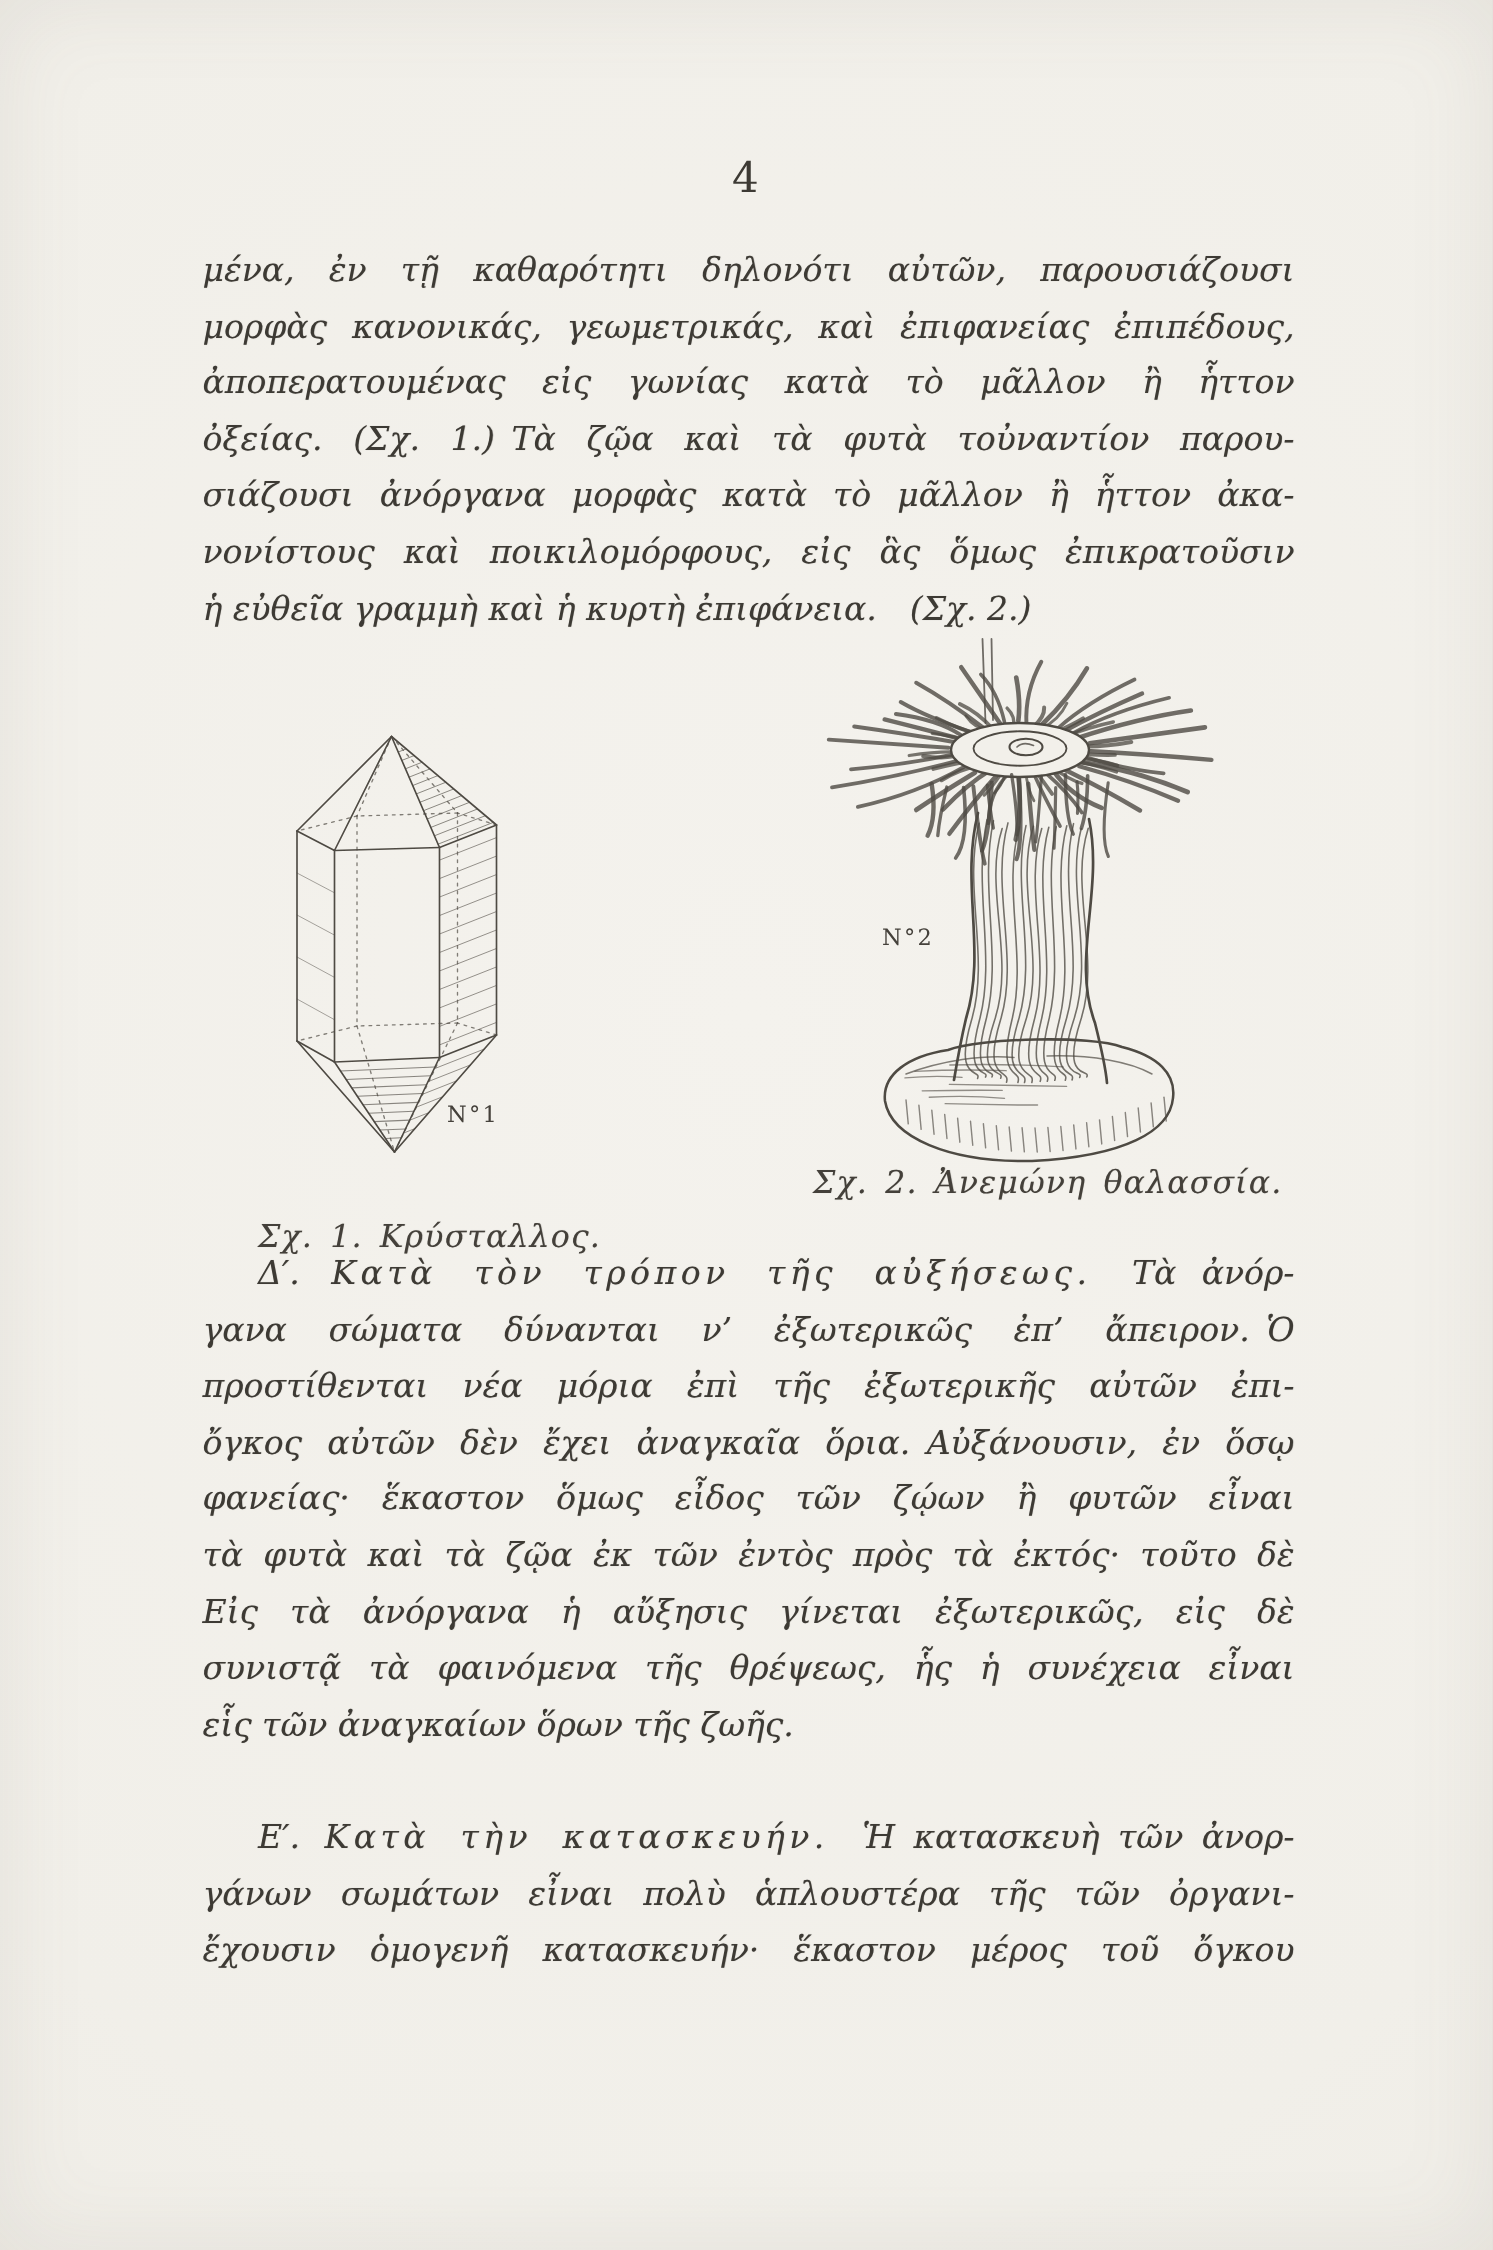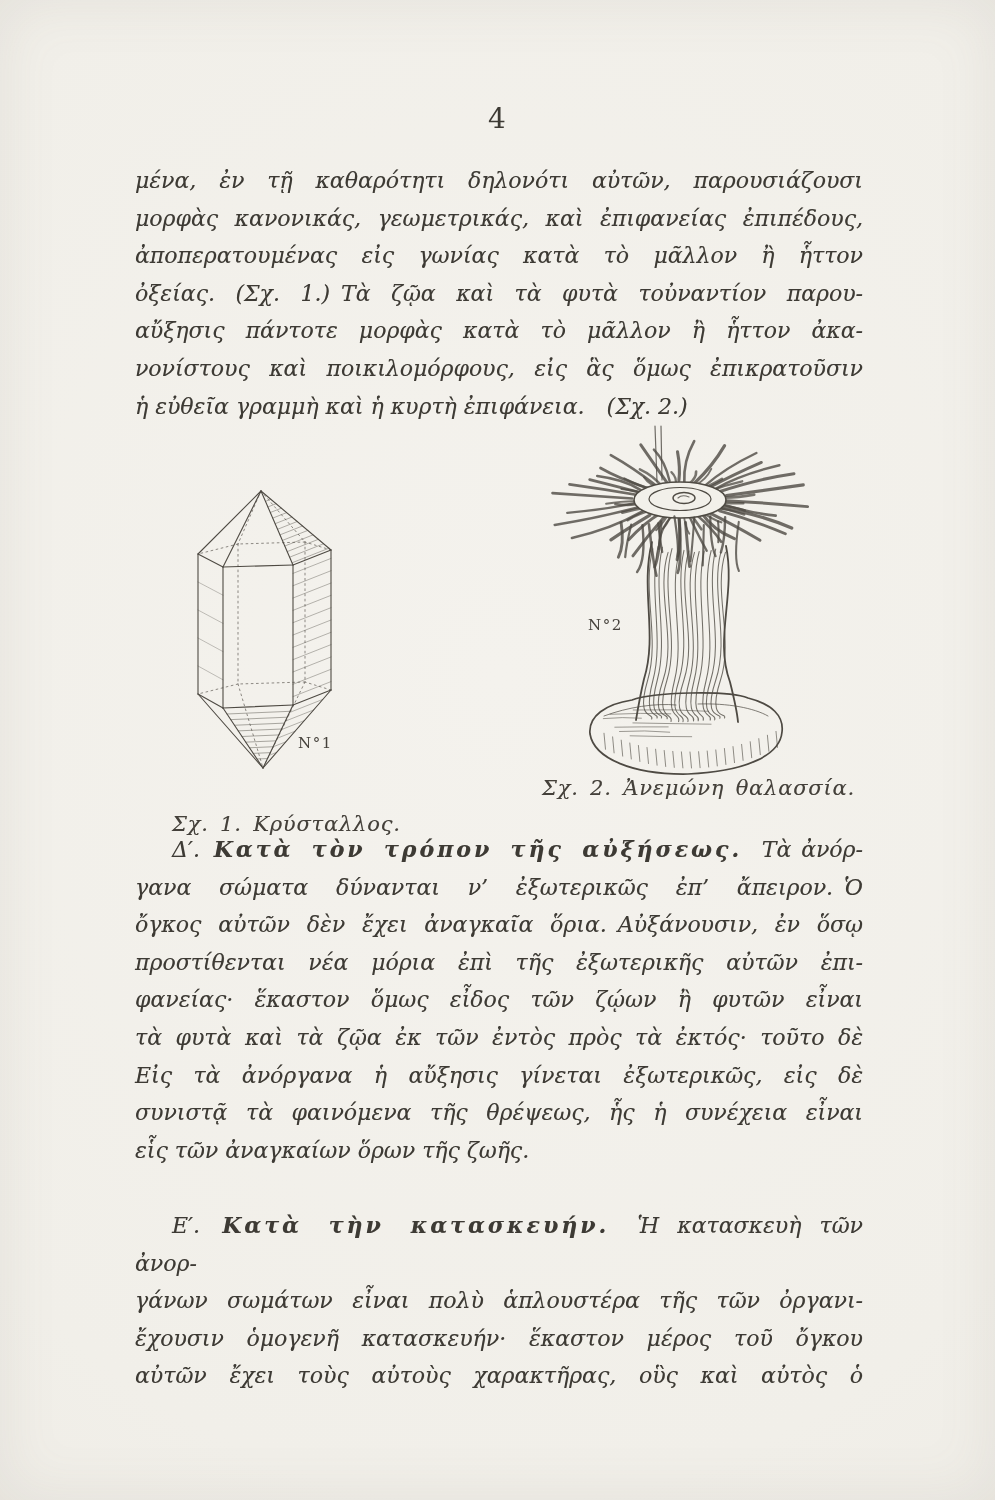--- a/index.html
+++ b/index.html
@@ -24,21 +24,21 @@
     font-size:22px;font-style:italic;line-height:37.6px;
     text-shadow:0.2px 0.2px 0.5px rgba(61,58,52,0.40);
   }
   .line{
     text-align:justify;text-align-last:justify;
     text-justify:inter-word;
     white-space:normal;
   }
   .line.short{text-align-last:left;}
   .first-line{text-indent:37px;text-align:justify;text-align-last:justify;}
-  .spaced{letter-spacing:3px;word-spacing:5px;margin-right:10px;font-weight:bold;}
+  .spaced{letter-spacing:3px;word-spacing:5px;margin-right:10px;}
   .prefix{margin-right:4px;}
   .intro{top:162px;}
   .section-d{top:831px;}
   .section-e{top:1207px;}
   .figure{position:absolute;}
   .fig1{left:195px;top:486px;width:142px;height:286px;}
   .fig2{left:548px;top:424px;width:290px;height:355px;}
   .figure svg{display:block;width:100%;height:100%;}
   .figlabel{
     position:absolute;font-size:15px;font-style:normal;
@@ -61,21 +61,21 @@
 
 <div class="page">
 
   <div class="pagenum">4</div>
 
   <div class="textblock intro">
       <div class="line">μένα, ἐν τῇ καθαρότητι δηλονότι αὐτῶν, παρουσιάζουσι</div>
       <div class="line">μορφὰς κανονικάς, γεωμετρικάς, καὶ ἐπιφανείας ἐπιπέδους,</div>
       <div class="line">ἀποπερατουμένας εἰς γωνίας κατὰ τὸ μᾶλλον ἢ ἧττον</div>
       <div class="line">ὀξείας. (Σχ. 1.) Τὰ ζῷα καὶ τὰ φυτὰ τοὐναντίον παρου-</div>
-      <div class="line">αὔξησις πάντοτε μορφὰς κατὰ τὸ μᾶλλον ἢ ἧττον ἀκα-</div>
+      <div class="line">σιάζουσι ἀνόργανα μορφὰς κατὰ τὸ μᾶλλον ἢ ἧττον ἀκα-</div>
       <div class="line">νονίστους καὶ ποικιλομόρφους, εἰς ἃς ὅμως ἐπικρατοῦσιν</div>
       <div class="line short">ἡ εὐθεῖα γραμμὴ καὶ ἡ κυρτὴ ἐπιφάνεια. (Σχ. 2.)</div>
     </div>
 
   <div class="figure fig1">
     <svg id="crystal-svg" viewBox="0 0 142 286" xmlns="http://www.w3.org/2000/svg">
         <line x1="66" y1="5" x2="3" y2="68" stroke="#4e4a43" stroke-width="1.1" stroke-opacity="1" stroke-linecap="round"></line>
         <line x1="66" y1="5" x2="28" y2="81" stroke="#4e4a43" stroke-width="1.1" stroke-opacity="1" stroke-linecap="round"></line>
         <line x1="66" y1="5" x2="98" y2="79" stroke="#4e4a43" stroke-width="1.1" stroke-opacity="1" stroke-linecap="round"></line>
         <line x1="66" y1="5" x2="136" y2="64" stroke="#4e4a43" stroke-width="1.1" stroke-opacity="1" stroke-linecap="round"></line>
@@ -284,36 +284,35 @@
   <div class="caption caption2">Σχ. 2. Ἀνεμώνη θαλασσία.</div>
 
   <div class="textblock section-d">
     <div class="first-line">
       <span class="prefix">Δ′.</span>
       <span class="spaced">Κατὰ τὸν τρόπον τῆς αὐξήσεως.</span>
       <span>Τὰ ἀνόρ-</span>
     </div>
     <div>
         <div class="line">γανα σώματα δύνανται ν’ ἐξωτερικῶς ἐπ’ ἄπειρον. Ὁ</div>
+        <div class="line">προστίθενται νέα μόρια ἐπὶ τῆς ἐξωτερικῆς αὐτῶν ἐπι-</div>
         <div class="line">ὄγκος αὐτῶν δὲν ἔχει ἀναγκαῖα ὅρια. Αὐξάνουσιν, ἐν ὅσῳ</div>
-        <div class="line">προστίθενται νέα μόρια ἐπὶ τῆς ἐξωτερικῆς αὐτῶν ἐπι-</div>
         <div class="line">φανείας· ἕκαστον ὅμως εἶδος τῶν ζῴων ἢ φυτῶν εἶναι</div>
         <div class="line">τὰ φυτὰ καὶ τὰ ζῷα ἐκ τῶν ἐντὸς πρὸς τὰ ἐκτός· τοῦτο δὲ</div>
         <div class="line">Εἰς τὰ ἀνόργανα ἡ αὔξησις γίνεται ἐξωτερικῶς, εἰς δὲ</div>
         <div class="line">συνιστᾷ τὰ φαινόμενα τῆς θρέψεως, ἧς ἡ συνέχεια εἶναι</div>
         <div class="line short">εἷς τῶν ἀναγκαίων ὅρων τῆς ζωῆς.</div>
       </div>
   </div>
 
   <div class="textblock section-e">
     <div class="first-line">
       <span class="prefix">Ε′.</span>
       <span class="spaced">Κατὰ τὴν κατασκευήν.</span>
       <span>Ἡ κατασκευὴ τῶν ἀνορ-</span>
     </div>
     <div>
         <div class="line">γάνων σωμάτων εἶναι πολὺ ἁπλουστέρα τῆς τῶν ὀργανι-</div>
         <div class="line">ἔχουσιν ὁμογενῆ κατασκευήν· ἕκαστον μέρος τοῦ ὄγκου</div>
-        <div class="line">αὐτῶν ἔχει τοὺς αὐτοὺς χαρακτῆρας, οὓς καὶ αὐτὸς ὁ</div>
       </div>
   </div>
 
 </div>
 
 </body></html>

